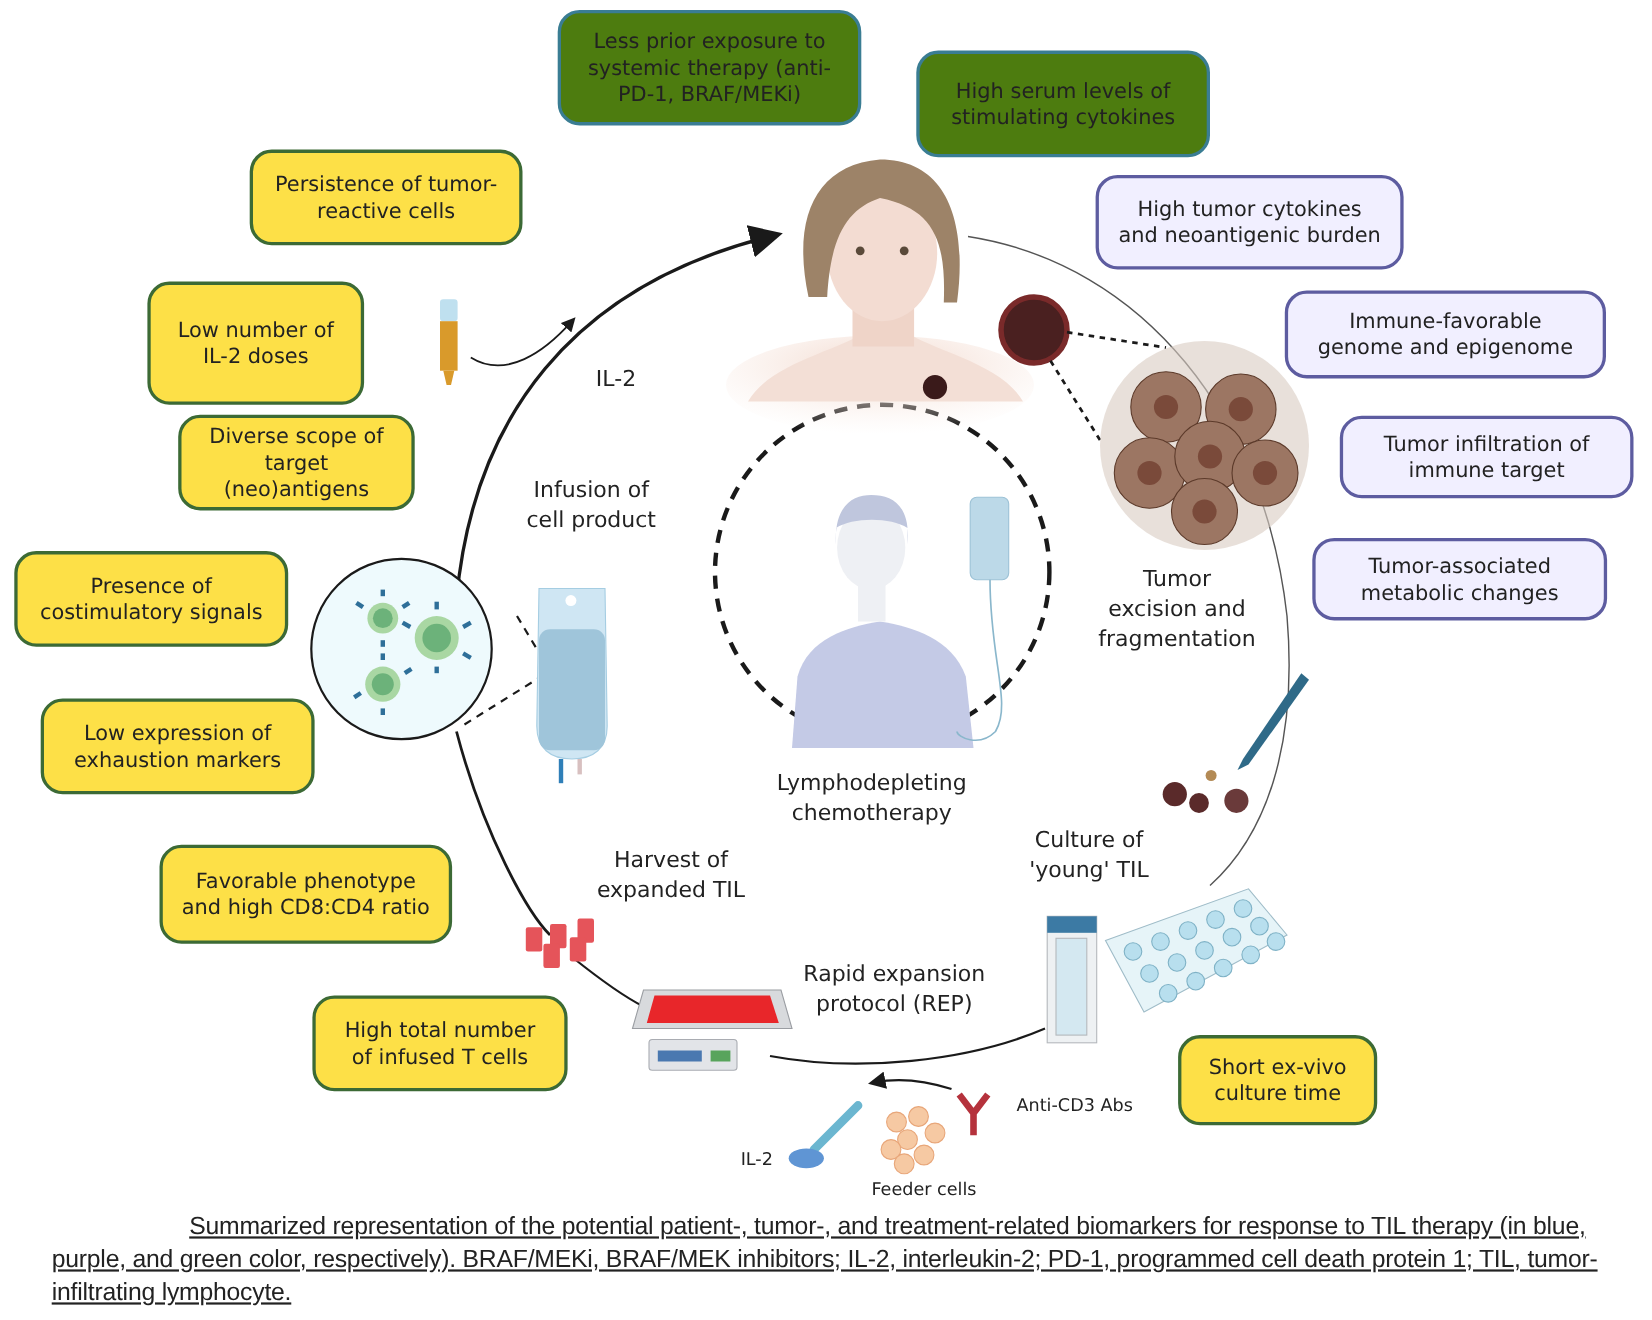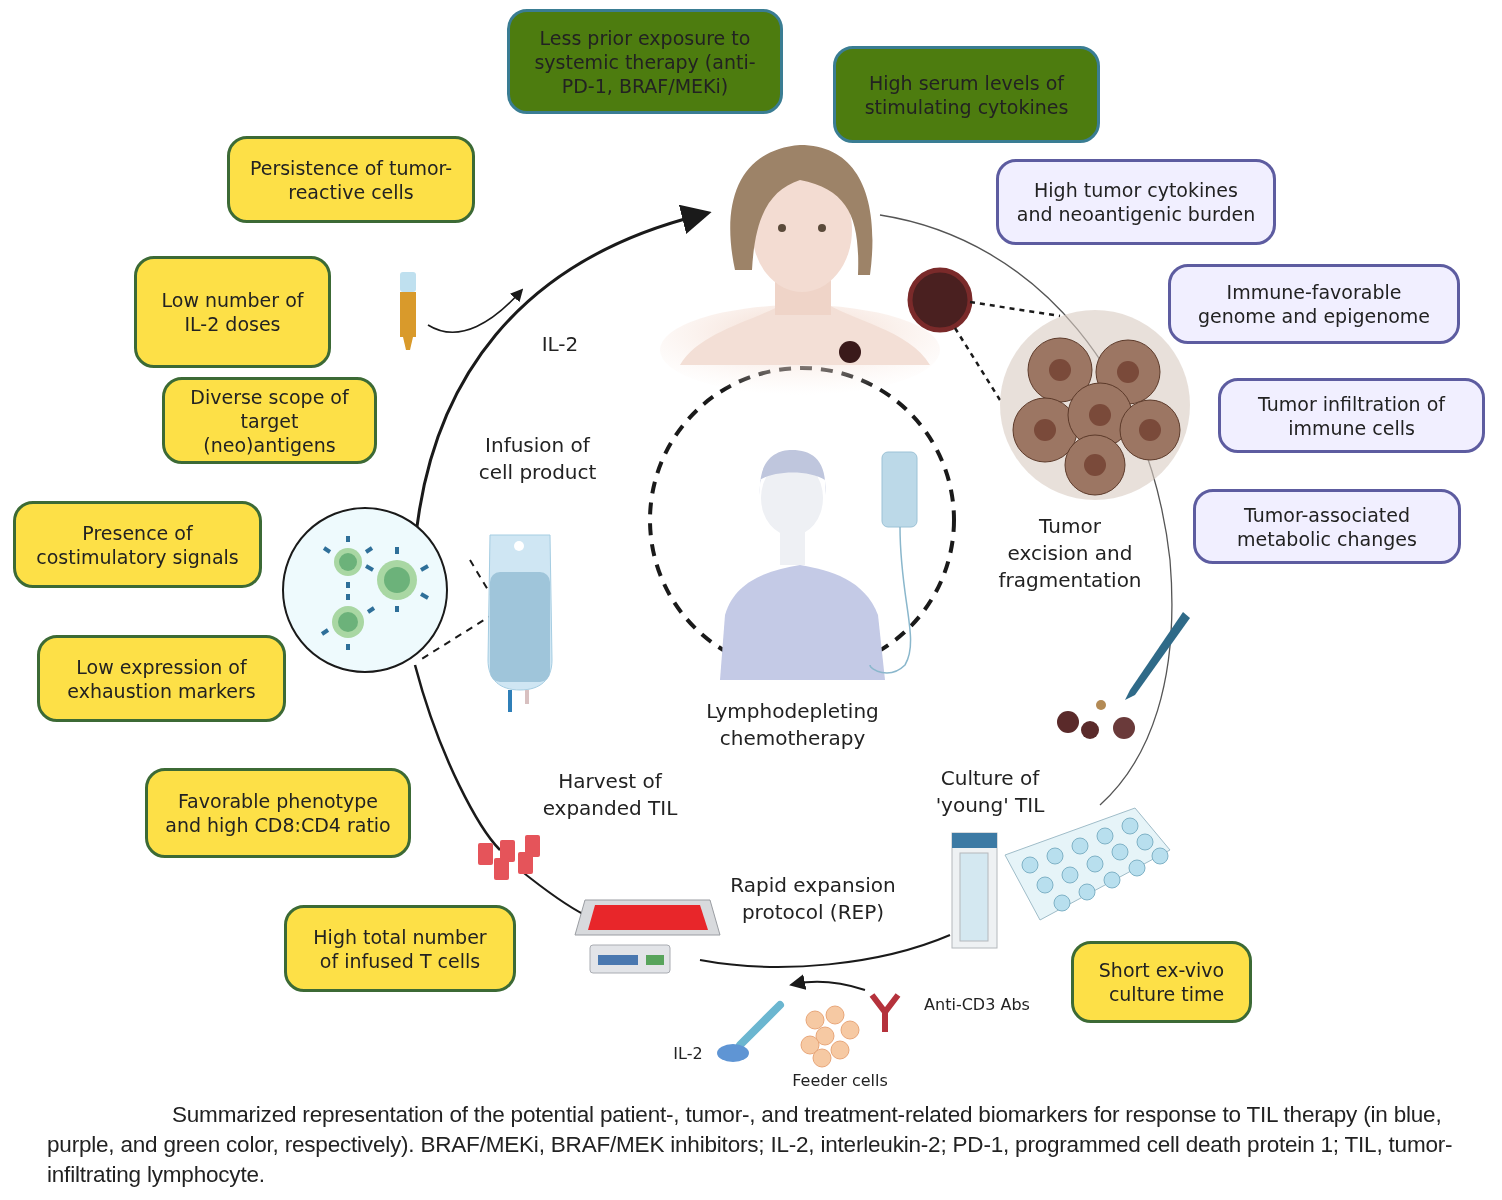--- a/index.html
+++ b/index.html
@@ -4,21 +4,21 @@
 <style>
   html,body{margin:0;padding:0;background:#ffffff;}
   body{width:1502px;height:1200px;position:relative;overflow:hidden;font-family:"Liberation Sans",sans-serif;color:#1a1a1a;}
   #art{position:absolute;left:0;top:0;width:1502px;height:1100px;}
   .box{position:absolute;box-sizing:border-box;border-radius:20px;border:3.5px solid;display:flex;align-items:center;justify-content:center;text-align:center;font-family:"DejaVu Sans",sans-serif;font-size:19px;line-height:24px;color:#222;padding:4px 10px;white-space:pre-line;}
   .blue{background:#4d7c0f;border-color:#3a7d93;}
   .purple{background:#f1efff;border-color:#5d5ca0;}
   .green{background:#fde047;border-color:#3c6a35;}
   .lbl{position:absolute;text-align:center;font-family:"DejaVu Sans",sans-serif;font-size:20px;line-height:27px;color:#222;white-space:pre-line;}
   .small{font-size:16px;line-height:20px;}
-  #caption{position:absolute;left:47px;top:1100px;width:1420px;font-family:"Liberation Sans",sans-serif;font-size:22.5px;line-height:30px;color:#222;text-indent:125px;letter-spacing:-0.2px;}
+  #caption{position:absolute;left:47px;top:1100px;width:1420px;font-family:"Liberation Sans",sans-serif;font-size:22.5px;line-height:30px;color:#222;text-indent:125px;letter-spacing:-0.2px;text-decoration:underline;}
 </style>
 </head>
 <body>
 
 <svg id="art" viewBox="0 0 1502 1100" xmlns="http://www.w3.org/2000/svg">
   <defs>
     <marker id="arr" markerWidth="10" markerHeight="10" refX="6" refY="5" orient="auto" markerUnits="strokeWidth">
       <path d="M0,0 L10,5 L0,10 z" fill="#1a1a1a"></path>
     </marker>
     <marker id="arrS" markerWidth="8" markerHeight="8" refX="5" refY="4" orient="auto" markerUnits="strokeWidth">
@@ -185,50 +185,50 @@
 systemic therapy (anti-
 PD-1, BRAF/MEKi)</div>
 <div class="box blue" style="left:833px;top:46px;width:267px;height:97px;">High serum levels of
 stimulating cytokines</div>
 
 <div class="box purple" style="left:996px;top:159px;width:280px;height:86px;">High tumor cytokines
 and neoantigenic burden</div>
 <div class="box purple" style="left:1168px;top:264px;width:292px;height:80px;">Immune-favorable
 genome and epigenome</div>
 <div class="box purple" style="left:1218px;top:378px;width:267px;height:75px;">Tumor infiltration of
-immune cells</div>
+immune target</div>
 <div class="box purple" style="left:1193px;top:489px;width:268px;height:75px;">Tumor-associated
 metabolic changes</div>
 
 <div class="box green" style="left:227px;top:136px;width:248px;height:87px;">Persistence of tumor-
 reactive cells</div>
 <div class="box green" style="left:134px;top:256px;width:197px;height:112px;">Low number of
 IL-2 doses</div>
 <div class="box green" style="left:162px;top:377px;width:215px;height:87px;">Diverse scope of
 target (neo)antigens</div>
 <div class="box green" style="left:13px;top:501px;width:249px;height:87px;">Presence of
 costimulatory signals</div>
 <div class="box green" style="left:37px;top:635px;width:249px;height:87px;">Low expression of
 exhaustion markers</div>
 <div class="box green" style="left:145px;top:768px;width:266px;height:90px;">Favorable phenotype
 and high CD8:CD4 ratio</div>
 <div class="box green" style="left:284px;top:905px;width:232px;height:87px;">High total number
 of infused T cells</div>
-<div class="box green" style="left:1071px;top:941px;width:181px;height:82px;text-align:right;">Short ex-vivo
+<div class="box green" style="left:1071px;top:941px;width:181px;height:82px;">Short ex-vivo
 culture time</div>
 
 <div class="lbl" style="left:520px;top:331px;width:80px;">IL-2</div>
 <div class="lbl" style="left:460px;top:432px;width:155px;">Infusion of
 cell product</div>
 <div class="lbl" style="left:690px;top:698px;width:205px;">Lymphodepleting
 chemotherapy</div>
 <div class="lbl" style="left:985px;top:513px;width:170px;">Tumor
 excision and
 fragmentation</div>
-<div class="lbl" style="left:925px;top:750px;width:130px;margin-top:15px;">Culture of
+<div class="lbl" style="left:925px;top:750px;width:130px;">Culture of
 'young' TIL</div>
 <div class="lbl" style="left:535px;top:768px;width:150px;">Harvest of
 expanded TIL</div>
 <div class="lbl" style="left:718px;top:872px;width:190px;">Rapid expansion
 protocol (REP)</div>
 <div class="lbl small" style="left:912px;top:995px;width:130px;">Anti-CD3 Abs</div>
 <div class="lbl small" style="left:663px;top:1044px;width:50px;">IL-2</div>
 <div class="lbl small" style="left:778px;top:1071px;width:124px;">Feeder cells</div>
 
 <div id="caption">Summarized representation of the potential patient-, tumor-, and treatment-related biomarkers for response to TIL therapy (in blue, purple, and green color, respectively). BRAF/MEKi, BRAF/MEK inhibitors; IL-2, interleukin-2; PD-1, programmed cell death protein 1; TIL, tumor-infiltrating lymphocyte.</div>

